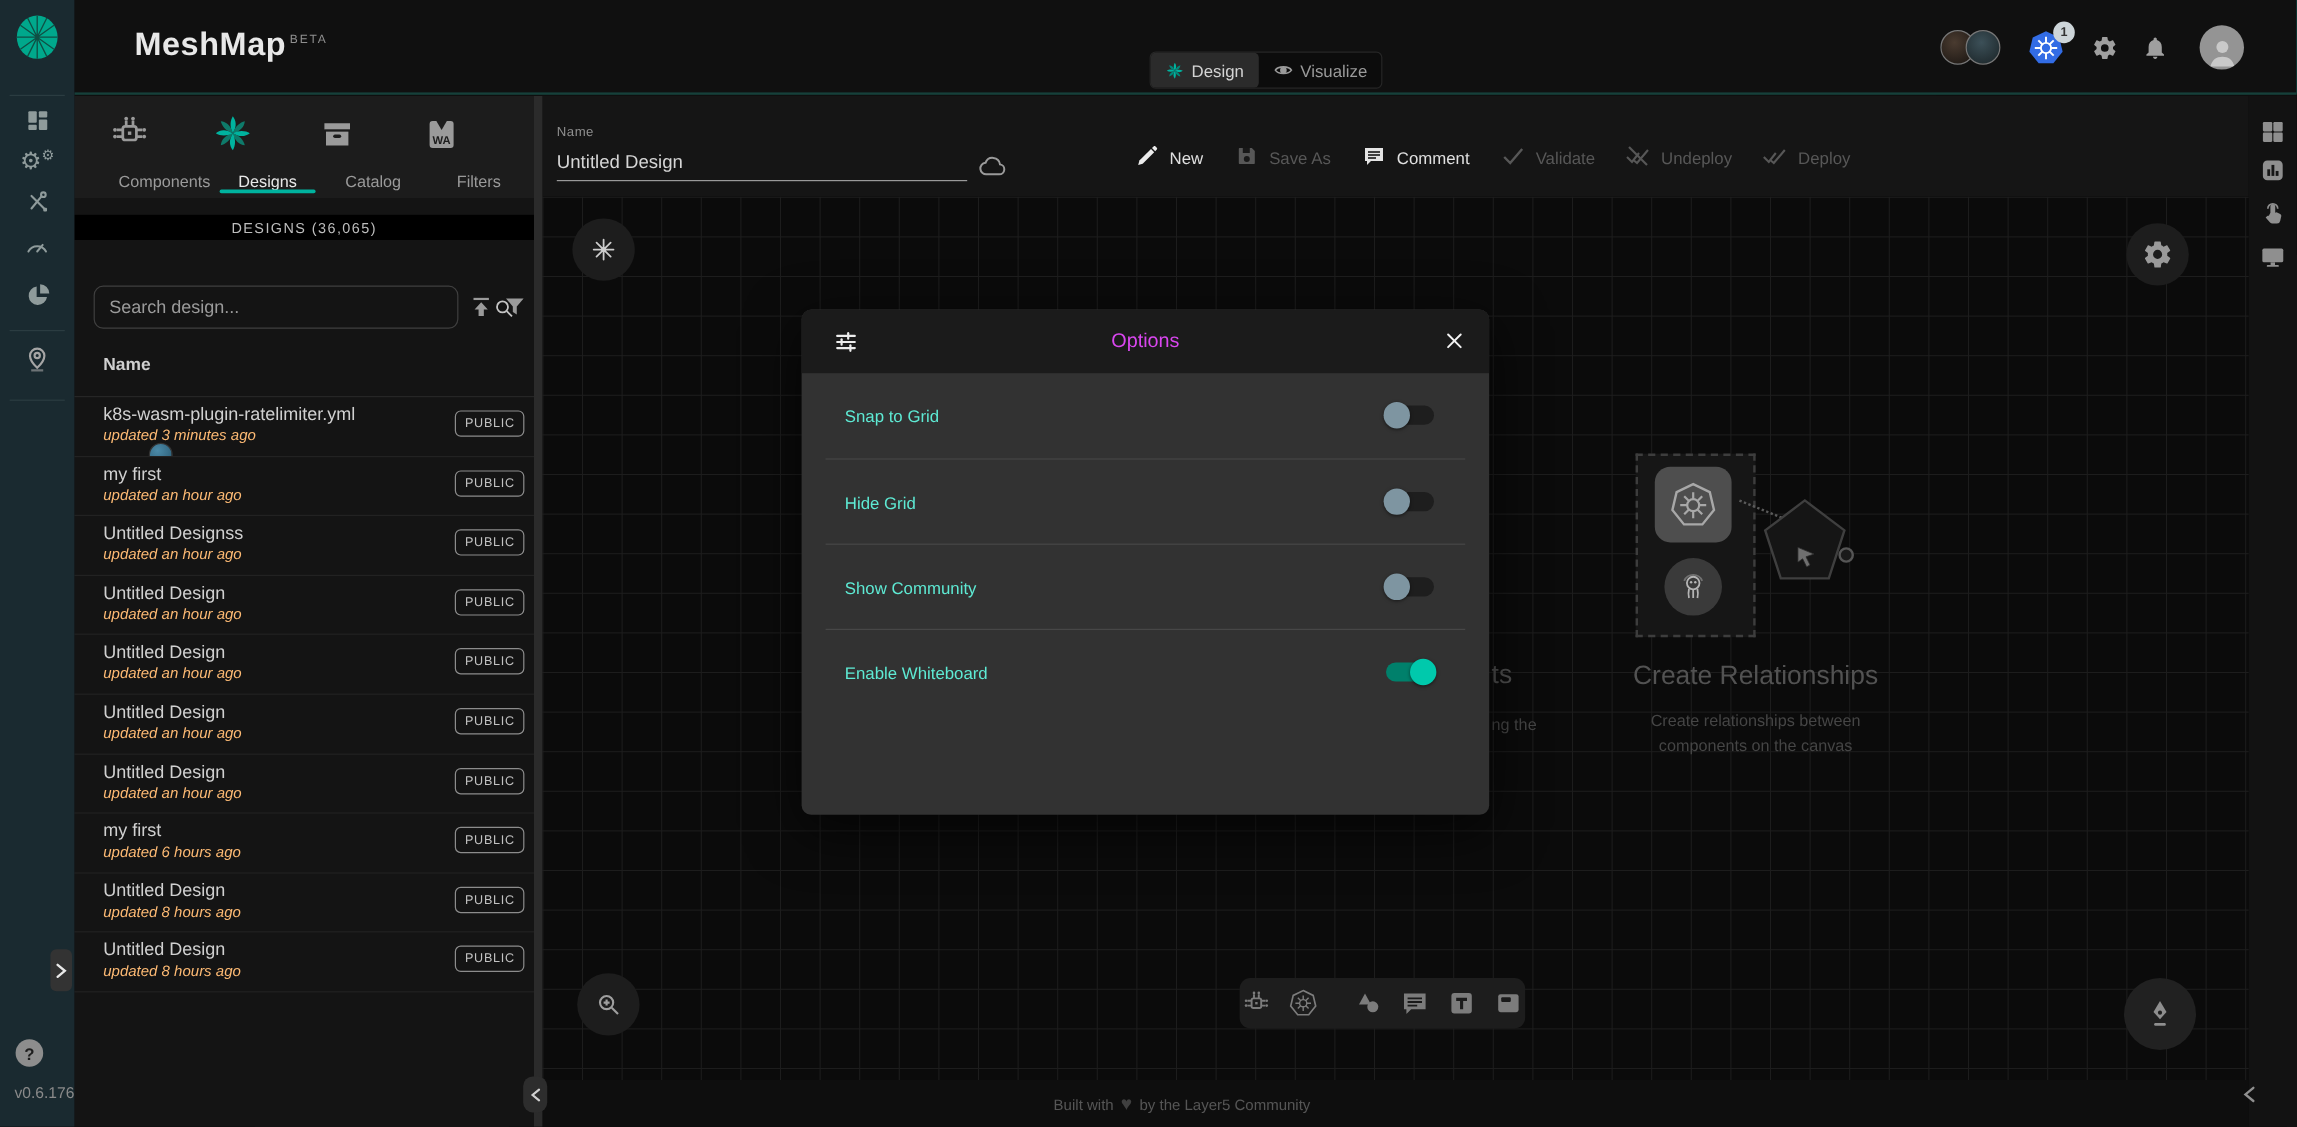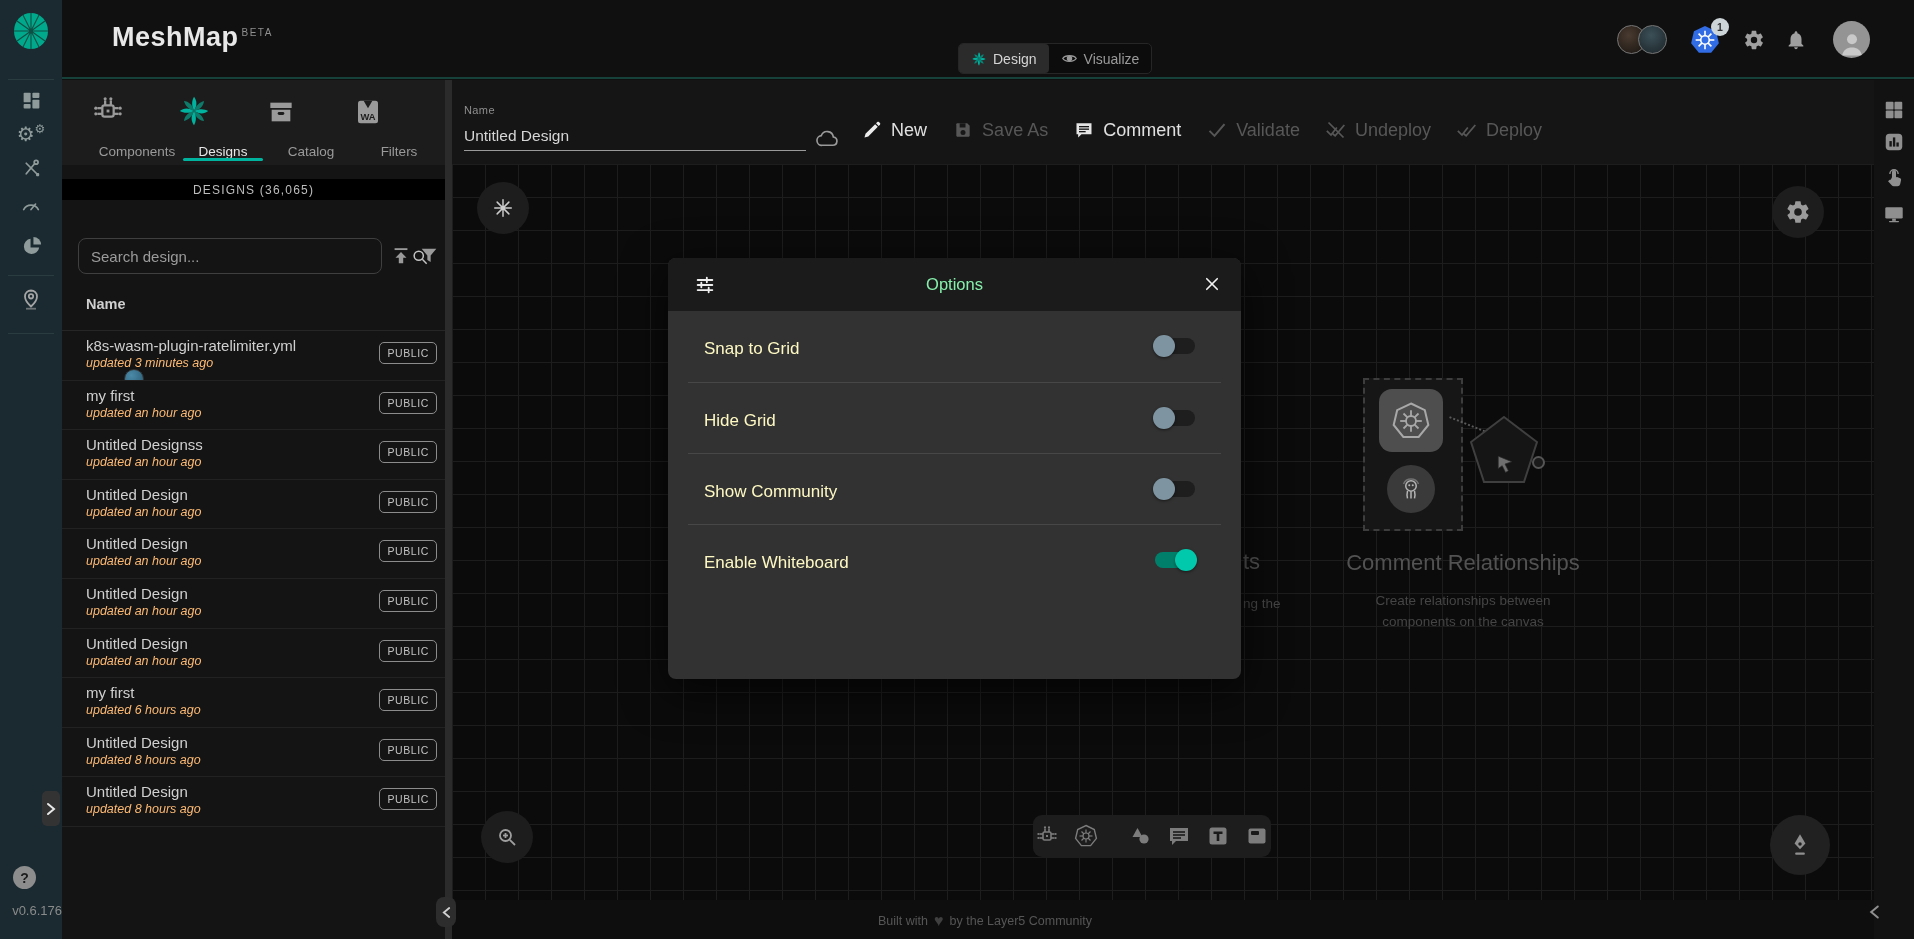--- a/index.html
+++ b/index.html
@@ -55,21 +55,21 @@
   #pagination{position:absolute;left:0;top:816px;width:383px;height:36px;display:flex;align-items:center;justify-content:center;gap:24px;color:#9a9a9a;font-size:14.5px}
   .caret-down{display:inline-block;margin-left:7px;border-left:5px solid transparent;border-right:5px solid transparent;border-top:6px solid #9a9a9a;vertical-align:middle}
   #scroll-track{left:445px;top:80px;width:7px;height:859px;background:#2b2b2b;z-index:11}
 
   
   #canvas-toolbar{left:452px;top:80px;width:1422px;height:84px;background:#151515}
   #design-name-label{left:464px;top:104px;font-size:11px;color:#8f8f8f;letter-spacing:.4px}
   #design-name-input{left:464px;top:121px;width:342px;height:30px;background:transparent;border:none;border-bottom:1px solid #9a9a9a;color:#d6d6d6;font-size:15.5px;font-family:"Liberation Sans",sans-serif}
   #cloud-icon{left:815px;top:126px}
   #action-buttons{position:absolute;right:72px;top:112px;height:36px;display:flex;align-items:center;gap:26px}
-  .action-btn{display:flex;align-items:flex-start;gap:9px;font-size:18px}
+  .action-btn{display:flex;align-items:flex-end;gap:9px;font-size:14px}
   .action-btn.bright{color:#e0e0e0}
   .action-btn.dim{color:#575757}
 
   #canvas-grid{left:452px;top:164px;width:1422px;height:736px;background-color:#0b0b0b;
     background-image:linear-gradient(#1d1d1d 1px,transparent 1px),linear-gradient(90deg,#1d1d1d 1px,transparent 1px);
     background-size:33px 33px}
   .float-btn{position:absolute;border-radius:50%;background:#1d1d1d;display:flex;align-items:center;justify-content:center}
   #dock{left:1033px;top:815px;width:238px;height:42px;background:#1d1d1d;border-radius:9px;display:flex;align-items:center;justify-content:center;gap:15px;padding:0 12px}
   .dock-divider{width:1px;height:24px;background:#353535}
 
@@ -82,27 +82,27 @@
   #hint-node{left:1532px;top:456px;width:13px;height:13px;border:2px solid #555;background:#1a1a1a;border-radius:50%}
   #hint-cursor{left:1496px;top:455px}
   #hint-title{left:1313px;top:550px;width:300px;text-align:center;font-size:22px;color:#525252}
   #hint-sub{left:1313px;top:590px;width:300px;text-align:center;font-size:13.5px;color:#454545;line-height:21px}
   #fragment-title{left:1243px;top:549px;font-size:22px;color:#4f4f4f}
   #fragment-text{left:1243px;top:596px;font-size:13.5px;color:#454545}
 
   
   #options-modal{left:668px;top:258px;width:573px;height:421px;border-radius:8px;overflow:hidden;background:#323232;box-shadow:0 12px 45px rgba(0,0,0,.65);z-index:60}
   #modal-header{position:relative;height:53px;background:#1b1b1b;display:flex;align-items:center}
-  #modal-title{position:absolute;left:0;width:100%;text-align:center;font-size:16.5px;color:#86efac}
+  #modal-title{position:absolute;left:0;width:100%;text-align:center;font-size:16.5px;color:#d946ef}
   #modal-tune{position:absolute;left:26px;top:16px}
   #modal-close{position:absolute;right:20px;top:17px;cursor:pointer}
   .opt-row{position:relative;height:71px}
   .opt-row + .opt-row{border-top:1px solid #474747}
   .opt-rows{margin:0 20px}
-  .opt-label{position:absolute;left:16px;top:28px;font-size:17px;color:#fef9c3}
+  .opt-label{position:absolute;left:16px;top:28px;font-size:14px;color:#5eead4}
   .switch{position:absolute;right:26px;top:27px;width:40px;height:16px}
   .switch .track{position:absolute;inset:0;border-radius:9px;background:#1e1e1e}
   .switch .knob{position:absolute;top:-3px;left:-2px;width:22px;height:22px;border-radius:50%;background:#7e95a1;box-shadow:0 1px 3px rgba(0,0,0,.5)}
   .switch.on .track{background:#00806b}
   .switch.on .knob{left:auto;right:-2px;background:#00C9AC}
 
   
   #right-rail{left:1874px;top:80px;width:40px;height:859px;background:#121212;z-index:15}
   .rail-icon{position:absolute;left:9px}
 
@@ -604,21 +604,21 @@
     <svg width="74" height="74" viewBox="0 0 74 74">
         <polygon points="37,4 70,29 57,69 17,69 4,29" fill="#151515" stroke="#3f3f3f" stroke-width="2"></polygon>
       </svg>
   </div>
   <div id="hint-node" class="abs"></div>
   <div id="hint-cursor" class="abs">
     <svg width="18" height="18" viewBox="0 0 16 16">
         <polygon points="2,1 14,6 8,8 11,14 8.5,15.5 5.5,9.5 2,12" fill="#6f6f6f" stroke="#2a2a2a" stroke-width=".6"></polygon>
       </svg>
   </div>
-  <div id="hint-title" class="abs">Comment Relationships</div>
+  <div id="hint-title" class="abs">Create Relationships</div>
   <div id="hint-sub" class="abs">
     <div>Create relationships between</div>
     <div>components on the canvas</div>
   </div>
   <div id="fragment-title" class="abs">ts</div>
   <div id="fragment-text" class="abs">ng the</div>
 
   <div id="right-rail" class="abs">
     <div class="rail-icon" style="top:19px">
       <svg width="22" height="22" viewBox="0 0 24 24" fill="#8f8f8f">

